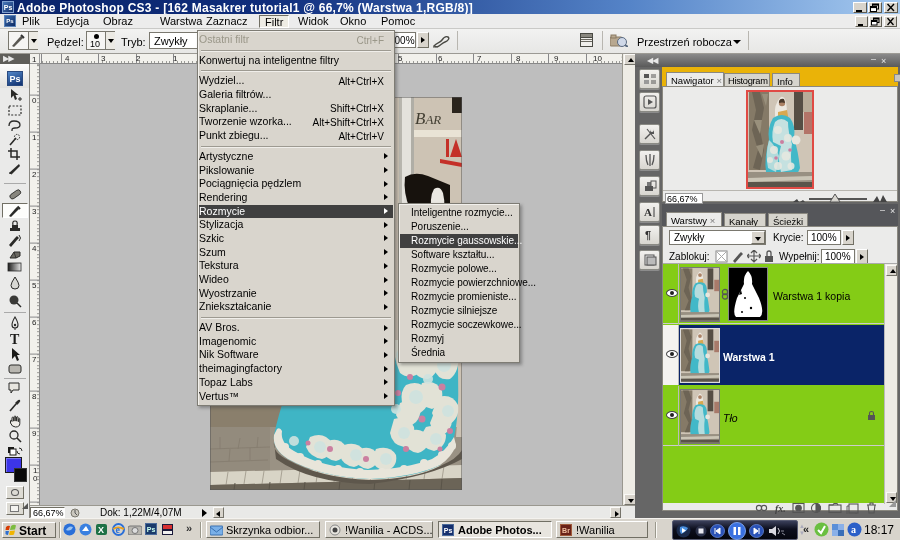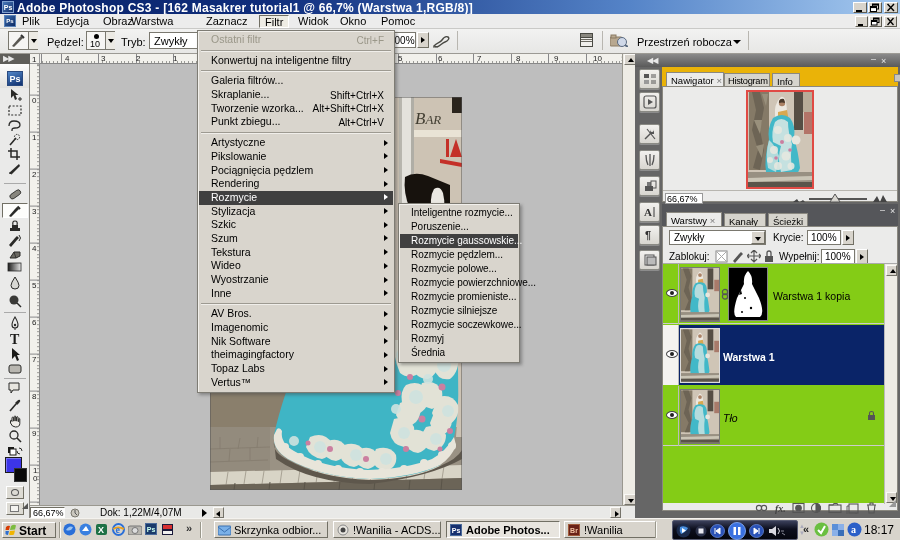--- a/index.html
+++ b/index.html
@@ -33,26 +33,26 @@
 .dkbtn { position:absolute; left:4px; width:21px; height:20px; background:linear-gradient(180deg,#f2f1ee,#d8d6d0); border:1px solid #8a8a84; border-radius:2px; padding:2px 0 0 3px; box-shadow:0 1px 0 rgba(255,255,255,0.25); }
 .eye { position:absolute; left:3px; top:25px; width:12px; height:8px; border:1px solid #444; border-radius:50%; background:#fff; }
 .eye:after { content:""; position:absolute; left:3px; top:1px; width:4px; height:4px; background:#222; border-radius:50%; }
 .lthumb { border:1px solid #777; background:#cfc5b6; }
 
 
 #dock { left:635px; top:54px; width:265px; height:464px; background:#666666; }
 
 
 #taskbar { left:0; top:518px; width:900px; height:22px; background:#d8d4cc; border-top:1px solid #f4f2ee; }
-.tkb { top:2px; height:17px; background:#d8d4cc; font-size:11px;margin-left:8px; }
+.tkb { top:2px; height:17px; background:#d8d4cc; font-size:11px; }
 .tkb span { position:absolute; left:19px; top:2px; white-space:nowrap; }
 
 
 .menu { position:absolute; background:#d9d5cd; border:1px solid #7e7c74; box-shadow:2px 2px 3px rgba(64,64,64,0.45), inset 1px 1px 0 #f2f0ec; padding:2px 1px; }
-.menu .it { position:relative; height:13.7px; line-height:13.5px; font-size:10.5px; color:#000; padding-left:12px; white-space:nowrap; overflow:visible; }
+.menu .it { position:relative; height:13.7px; line-height:13.5px; font-size:10.5px; color:#000; white-space:nowrap; overflow:visible; }
 .menu .it .sc { position:absolute; right:9px; top:0.5px; font-size:10px; }
 .menu .it .ar { position:absolute; right:5px; top:3.5px; width:0; height:0; border-left:4px solid #000; border-top:3.5px solid transparent; border-bottom:3.5px solid transparent; }
 .menu .sep { height:7px; position:relative; }
 .menu .sep:after { content:""; position:absolute; left:2px; right:2px; top:3px; border-top:1px solid #9d9a91; border-bottom:1px solid #f0eeea; }
 .menu .hl { background:#404040; color:#fff; }
 .menu .hl .ar { border-left-color:#fff; }
 .menu .dis { color:#9a9789; }
 .menu .it.sm { height:14px; line-height:14px; padding-left:11px; font-size:10px; letter-spacing:-0.05px; }
 </style></head>
 <body>
@@ -91,21 +91,21 @@
         </svg></div>
     <div class="winbtn" style="left:884px;top:2px;"><svg width="12" height="9">
           <path d="M2.5 1 L9 8 M9 1 L2.5 8" stroke="#000" stroke-width="1.4"></path>
         </svg></div>
   </div>
   <div class="abs" id="menubar">
     <div class="abs" style="left:4px;top:1px;width:12px;height:12px;background:linear-gradient(135deg,#3a6cb0,#0f2a62);border:1px solid #5a82b8;color:#fff;font-size:6px;font-weight:bold;line-height:11px;text-align:center;">Ps</div>
     <span class="mi" style="left:22px;">Plik</span>
     <span class="mi" style="left:56px;">Edycja</span>
     <span class="mi" style="left:103px;">Obraz</span>
-    <span class="mi" style="left:131px;">Warstwa</span>
+    <span class="mi" style="left:160px;">Warstwa</span>
     <span class="mi" style="left:206px;">Zaznacz</span>
     <span class="mi sunken" style="left:259px;padding:0 5px;background:#eeece4;">Filtr</span>
     <span class="mi" style="left:298px;">Widok</span>
     <span class="mi" style="left:340px;">Okno</span>
     <span class="mi" style="left:381px;">Pomoc</span>
     <div class="winbtn" style="left:855px;top:2px;width:13px;height:11px;"><svg width="11" height="9">
           <rect x="2" y="7" width="5" height="2" fill="#000"></rect>
         </svg></div>
     <div class="winbtn" style="left:869px;top:2px;width:13px;height:11px;"><svg width="11" height="9">
           <rect x="3.5" y="1" width="5.5" height="4.5" fill="none" stroke="#000"></rect>
@@ -797,51 +797,52 @@
         <text x="4" y="11" font-size="10" fill="#fff" font-weight="bold" font-family="Liberation Serif,serif">a</text>
       </svg>
     <span class="abs" style="left:864px;top:4px;font-size:12px;">18:17</span>
   </div>
 
   <div class="menu" style="left:197px;top:30px;width:198px;">
     <div class="it dis">Ostatni filtr<span class="sc">Ctrl+F</span></div>
     <div class="sep"></div>
     <div class="it">Konwertuj na inteligentne filtry</div>
     <div class="sep"></div>
+    <div class="it">Wydziel...<span class="sc">Alt+Ctrl+X</span></div>
     <div class="it">Galeria filtrów...</div>
     <div class="it">Skraplanie...<span class="sc">Shift+Ctrl+X</span></div>
     <div class="it">Tworzenie wzorka...<span class="sc">Alt+Shift+Ctrl+X</span></div>
     <div class="it">Punkt zbiegu...<span class="sc">Alt+Ctrl+V</span></div>
     <div class="sep"></div>
     <div class="it">Artystyczne<span class="ar"></span></div>
     <div class="it">Pikslowanie<span class="ar"></span></div>
     <div class="it">Pociągnięcia pędzlem<span class="ar"></span></div>
     <div class="it">Rendering<span class="ar"></span></div>
     <div class="it hl">Rozmycie<span class="ar"></span></div>
     <div class="it">Stylizacja<span class="ar"></span></div>
     <div class="it">Szkic<span class="ar"></span></div>
     <div class="it">Szum<span class="ar"></span></div>
     <div class="it">Tekstura<span class="ar"></span></div>
     <div class="it">Wideo<span class="ar"></span></div>
     <div class="it">Wyostrzanie<span class="ar"></span></div>
-    <div class="it">Inne<span class="ar"></span></div>
+    <div class="it">Zniekształcanie<span class="ar"></span></div>
     <div class="sep"></div>
     <div class="it">AV Bros.<span class="ar"></span></div>
     <div class="it">Imagenomic<span class="ar"></span></div>
     <div class="it">Nik Software<span class="ar"></span></div>
     <div class="it">theimagingfactory<span class="ar"></span></div>
     <div class="it">Topaz Labs<span class="ar"></span></div>
     <div class="it">Vertus™<span class="ar"></span></div>
   </div>
 
   <div class="menu" style="left:398px;top:203px;width:122px;">
     <div class="it sm">Inteligentne rozmycie...</div>
     <div class="it sm">Poruszenie...</div>
     <div class="it sm hl">Rozmycie gaussowskie...</div>
-    <div class="it sm">Rozmycie pędzlem...</div>
+    <div class="it sm">Software kształtu...</div>
     <div class="it sm">Rozmycie polowe...</div>
     <div class="it sm">Rozmycie powierzchniowe...</div>
     <div class="it sm">Rozmycie promieniste...</div>
     <div class="it sm">Rozmycie silniejsze</div>
     <div class="it sm">Rozmycie soczewkowe...</div>
     <div class="it sm">Rozmyj</div>
     <div class="it sm">Średnia</div>
   </div>
 </div>
 

